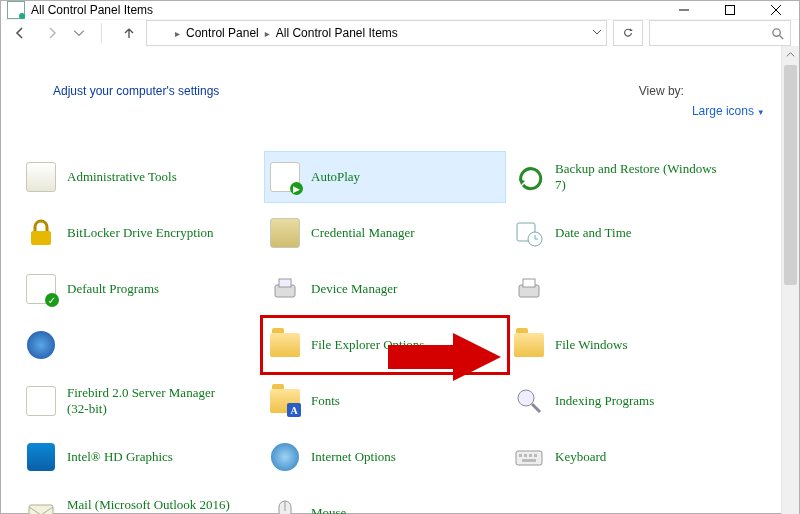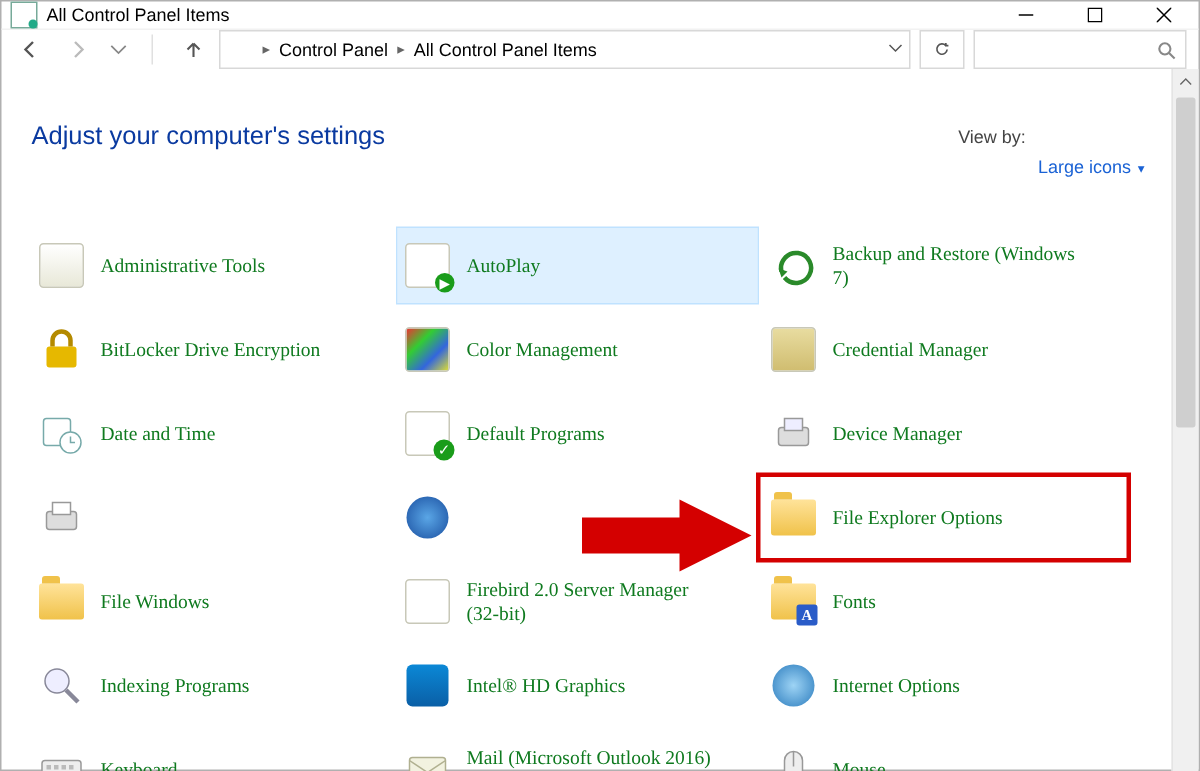--- a/index.html
+++ b/index.html
@@ -23,21 +23,21 @@
   .crumbs .chev { color: #666; margin: 0 2px; font-size: 10px; }
   .crumbs .spacer { flex: 1; }
   .crumbs .dd { color: #555; }
   .refresh { width: 28px; height: 24px; margin-left: 6px; border: 1px solid #d8d8d8; display: flex; align-items: center; justify-content: center; }
   .search { width: 134px; height: 24px; margin-left: 6px; border: 1px solid #d8d8d8; display: flex; align-items: center; justify-content: flex-end; padding-right: 6px; color: #888; }
 
   
   .body-row { flex: 1; display: flex; position: relative; }
   .content { flex: 1; padding: 18px 8px 8px 20px; position: relative; overflow: hidden; }
   .heading-row { display: flex; align-items: center; justify-content: space-between; padding-right: 28px; }
-  .heading { color: #0a3aa0; font-size: 17px; }
+  .heading { color: #0a3aa0; font-size: 12px; margin-left: 32px; }
   .viewby { color: #444; display: flex; align-items: center; gap: 8px; }
   .viewby .link { color: #1a62d5; margin-top: 40px; }
   .viewby .dd { color: #1a62d5; font-size: 9px; margin-left: 2px; }
 
   .grid { display: grid; grid-template-columns: 240px 240px 240px; gap: 6px 4px; margin-top: 34px; font-family: Liberation Serif, serif; }
   .item { display: flex; align-items: center; gap: 10px; height: 46px; padding: 2px 4px; }
   .item.sel { background: #def0ff; outline: 1px solid #bfe2ff; }
   .item.highlight { outline: 3px solid #d40000; outline-offset: 2px; }
   .item .lbl { color: #0f7a1f; line-height: 1.2; font-size: 13px; }
   .item .lbl.twoline { max-width: 168px; }
@@ -178,26 +178,20 @@
             <span class="icon">
               <svg viewBox="0 0 32 32">
                 <rect x="6" y="14" width="20" height="14" rx="2" fill="#e6b800"></rect>
                 <path d="M10 14 v-4 a6 6 0 0 1 12 0 v4" fill="none" stroke="#b48a00" stroke-width="3"></path>
               </svg>
             </span>
             <span class="lbl">BitLocker Drive Encryption</span>
           </div>
           <div class="item">
             <span class="icon">
-              <span class="box" style="background:linear-gradient(135deg,#e33,#3c3,#36d,#dd3)"></span>
-            </span>
-            <span class="lbl">Color Management</span>
-          </div>
-          <div class="item">
-            <span class="icon">
               <span class="box" style="background:linear-gradient(#e8dca0,#d0bd70)"></span>
             </span>
             <span class="lbl">Credential Manager</span>
           </div>
           <div class="item">
             <span class="icon">
               <svg viewBox="0 0 32 32">
                 <rect x="4" y="6" width="18" height="18" rx="2" fill="#fff" stroke="#7aa"></rect>
                 <circle cx="22" cy="22" r="7" fill="#fff" stroke="#7aa"></circle>
                 <path d="M22 18 V22 H25" stroke="#7aa" fill="none"></path>

